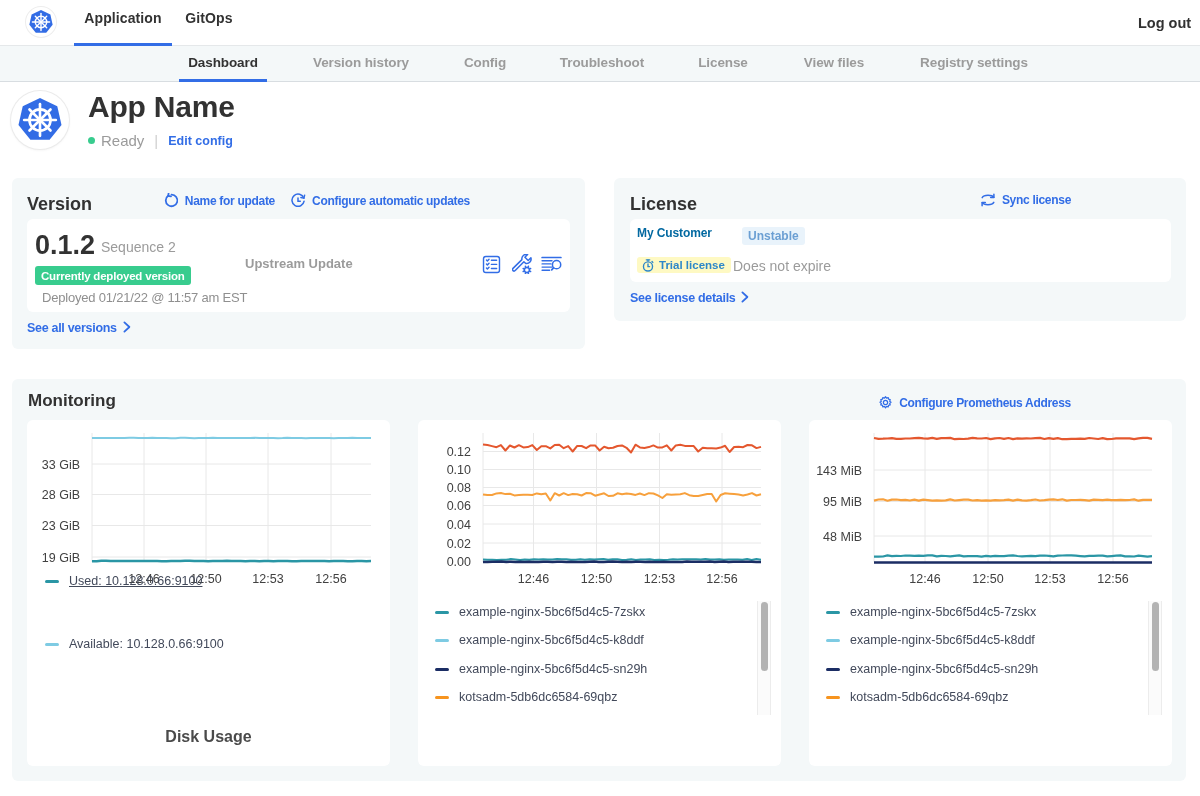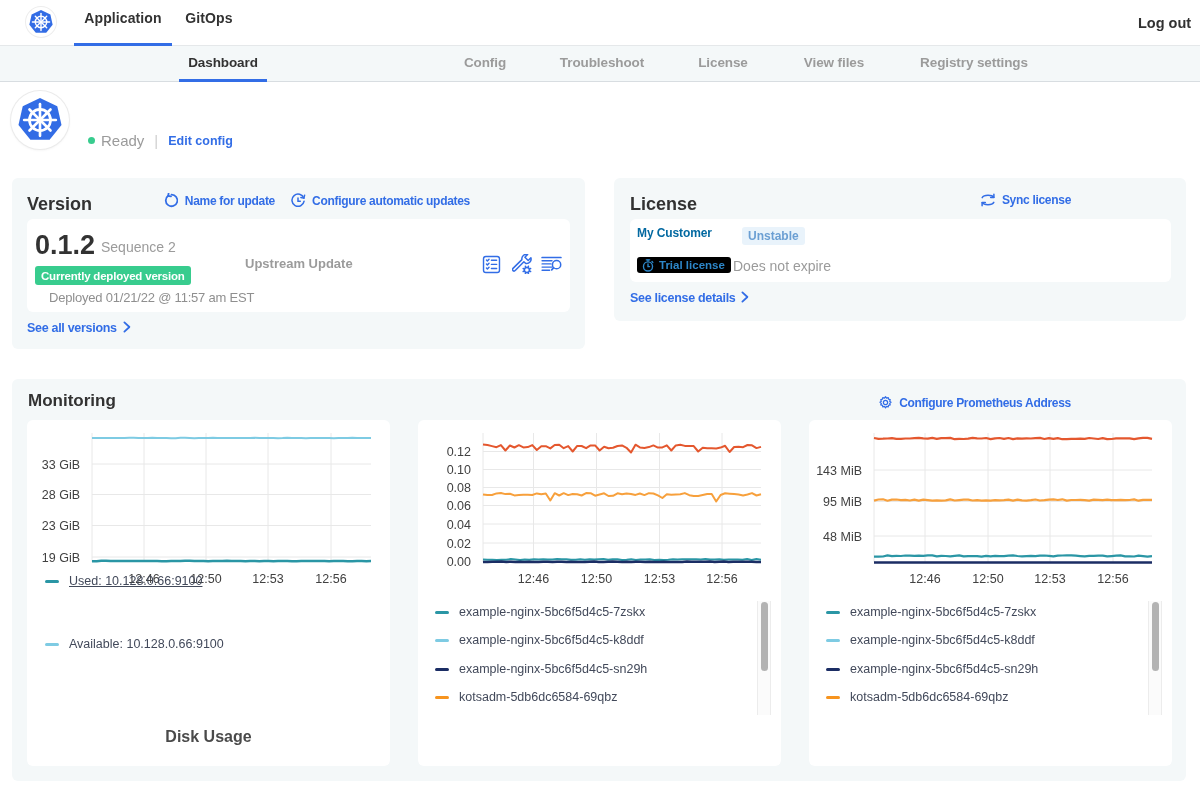--- a/index.html
+++ b/index.html
@@ -35,26 +35,26 @@
 #moncard { left:12px; top:379px; width:1174px; height:402px; }
 .cardtitle { font-size:18px; font-weight:700; color:#323232; }
 .whitebox { position:absolute; background:#fff; border-radius:6px; }
 .linkrow { position:absolute; display:flex; align-items:center; white-space:nowrap; }
 .linkrow svg { margin-right:6px; }
 .chev { margin-left:6px; }
 
 #vernum { left:35px; top:230px; font-size:27px; font-weight:700; color:#323232; }
 #verseq { left:101px; top:239px; font-size:14px; color:#9b9b9b; }
 #verbadge { left:35px; top:266px; height:19px; padding:0 6px; background:#38cc8e; color:#fff; font-size:11.5px; letter-spacing:-0.2px; font-weight:700; border-radius:3px; display:flex; align-items:center; }
-#verdate { left:49px; top:290px; font-size:13px; letter-spacing:-0.2px; color:#8f8f8f; }
+#verdate { left:42px; top:290px; font-size:13px; letter-spacing:-0.2px; color:#8f8f8f; }
 #upstream { left:245px; top:256px; font-size:13px; font-weight:700; color:#9b9b9b; }
 
 #custname { left:637px; top:226px; font-size:12px; font-weight:700; color:#0369a1; letter-spacing:-0.1px; }
 #chanbadge { left:742px; top:227px; height:18px; padding:0 6px; background:#e9f3fb; color:#6b9fd3; font-size:12px; font-weight:700; border-radius:3px; display:flex; align-items:center; }
-#trialbadge { left:637px; top:257px; height:16px; padding:0 6px 0 5px; background:#000000; color:#2d87c9; font-size:11.5px; font-weight:700; border-radius:3px; display:flex; align-items:center; }
+#trialbadge { left:637px; top:257px; height:16px; padding:0 6px 0 5px; background:#fef9c3; color:#2d87c9; font-size:11.5px; font-weight:700; border-radius:3px; display:flex; align-items:center; }
 #trialbadge svg { margin-right:5px; }
 #noexpire { left:733px; top:258px; font-size:14px; color:#9b9b9b; }
 
 .panel { position:absolute; background:#fff; border-radius:6px; top:420px; width:363px; height:346px; }
 #panel1 { left:27px; width:363px; }
 #panel2 { left:418px; }
 #panel3 { left:809px; }
 .ctitle { position:absolute; top:728px; font-size:16px; font-weight:700; color:#4a4a4a; width:363px; text-align:center; }
 .legrow { position:absolute; display:flex; align-items:center; font-size:12.5px; color:#42495a; }
 .dash { display:inline-block; width:14px; height:3px; border-radius:1.5px; margin-right:10px; }
@@ -82,20 +82,21 @@
         </g>
         <circle cx="50" cy="50" r="5" fill="#fff"></circle>
       </svg>
     </div>
   <div id="tab-app" class="abs navtab">Application</div>
   <div id="tab-gitops" class="abs navtab">GitOps</div>
   <div id="logout" class="abs">Log out</div>
 
   <div id="subnav" class="abs"></div>
   <div class="abs subtab active" style="left:179px;width:88px;">Dashboard</div>
+  <div class="abs subtab" style="left:306px;width:110px;">Version history</div>
   <div class="abs subtab" style="left:455px;width:60px;">Config</div>
   <div class="abs subtab" style="left:552px;width:100px;">Troubleshoot</div>
   <div class="abs subtab" style="left:690px;width:66px;">License</div>
   <div class="abs subtab" style="left:798px;width:72px;">View files</div>
   <div class="abs subtab" style="left:912px;width:124px;">Registry settings</div>
 
   <div id="appcircle" class="abs">
       <svg width="48" height="48" viewBox="0 0 100 100">
         <polygon points="50.0,4.0 86.0,21.3 94.8,60.2 70.0,91.4 30.0,91.4 5.2,60.2 14.0,21.3" fill="#326ce5"></polygon>
         <g stroke="#fff" stroke-width="5.5" fill="none" stroke-linecap="round">
@@ -105,20 +106,21 @@
           <line x1="56.0" y1="50.0" x2="83.0" y2="50.0"></line>
           <line x1="54.2" y1="54.2" x2="71.9" y2="71.9"></line>
           <line x1="50.0" y1="56.0" x2="50.0" y2="83.0"></line>
           <line x1="45.8" y1="54.2" x2="28.1" y2="71.9"></line>
           <line x1="44.0" y1="50.0" x2="17.0" y2="50.0"></line>
           <line x1="45.8" y1="45.8" x2="28.1" y2="28.1"></line>
         </g>
         <circle cx="50" cy="50" r="5" fill="#fff"></circle>
       </svg>
     </div>
+  <div id="appname" class="abs">App Name</div>
   <div id="readyrow" class="abs"><span id="readydot"></span>Ready<span id="readysep">|</span><span id="editcfg">Edit config</span></div>
 
   <div id="vercard" class="abs card"></div>
   <div class="abs cardtitle" style="left:27px;top:194px;">Version</div>
   <div class="linkrow" style="right:825px;top:193px;">
       <svg width="15" height="15" viewBox="0 0 16 16" fill="none" stroke="#326de6" stroke-width="1.9" stroke-linecap="round">
         <path d="M4.4 2.9 A6.2 6.2 0 1 0 8 1.7"></path>
         <polyline points="4.9,0.2 4.5,3.2 7.5,3.7" fill="none"></polyline>
       </svg>
       <span class="link">Name for update</span>

